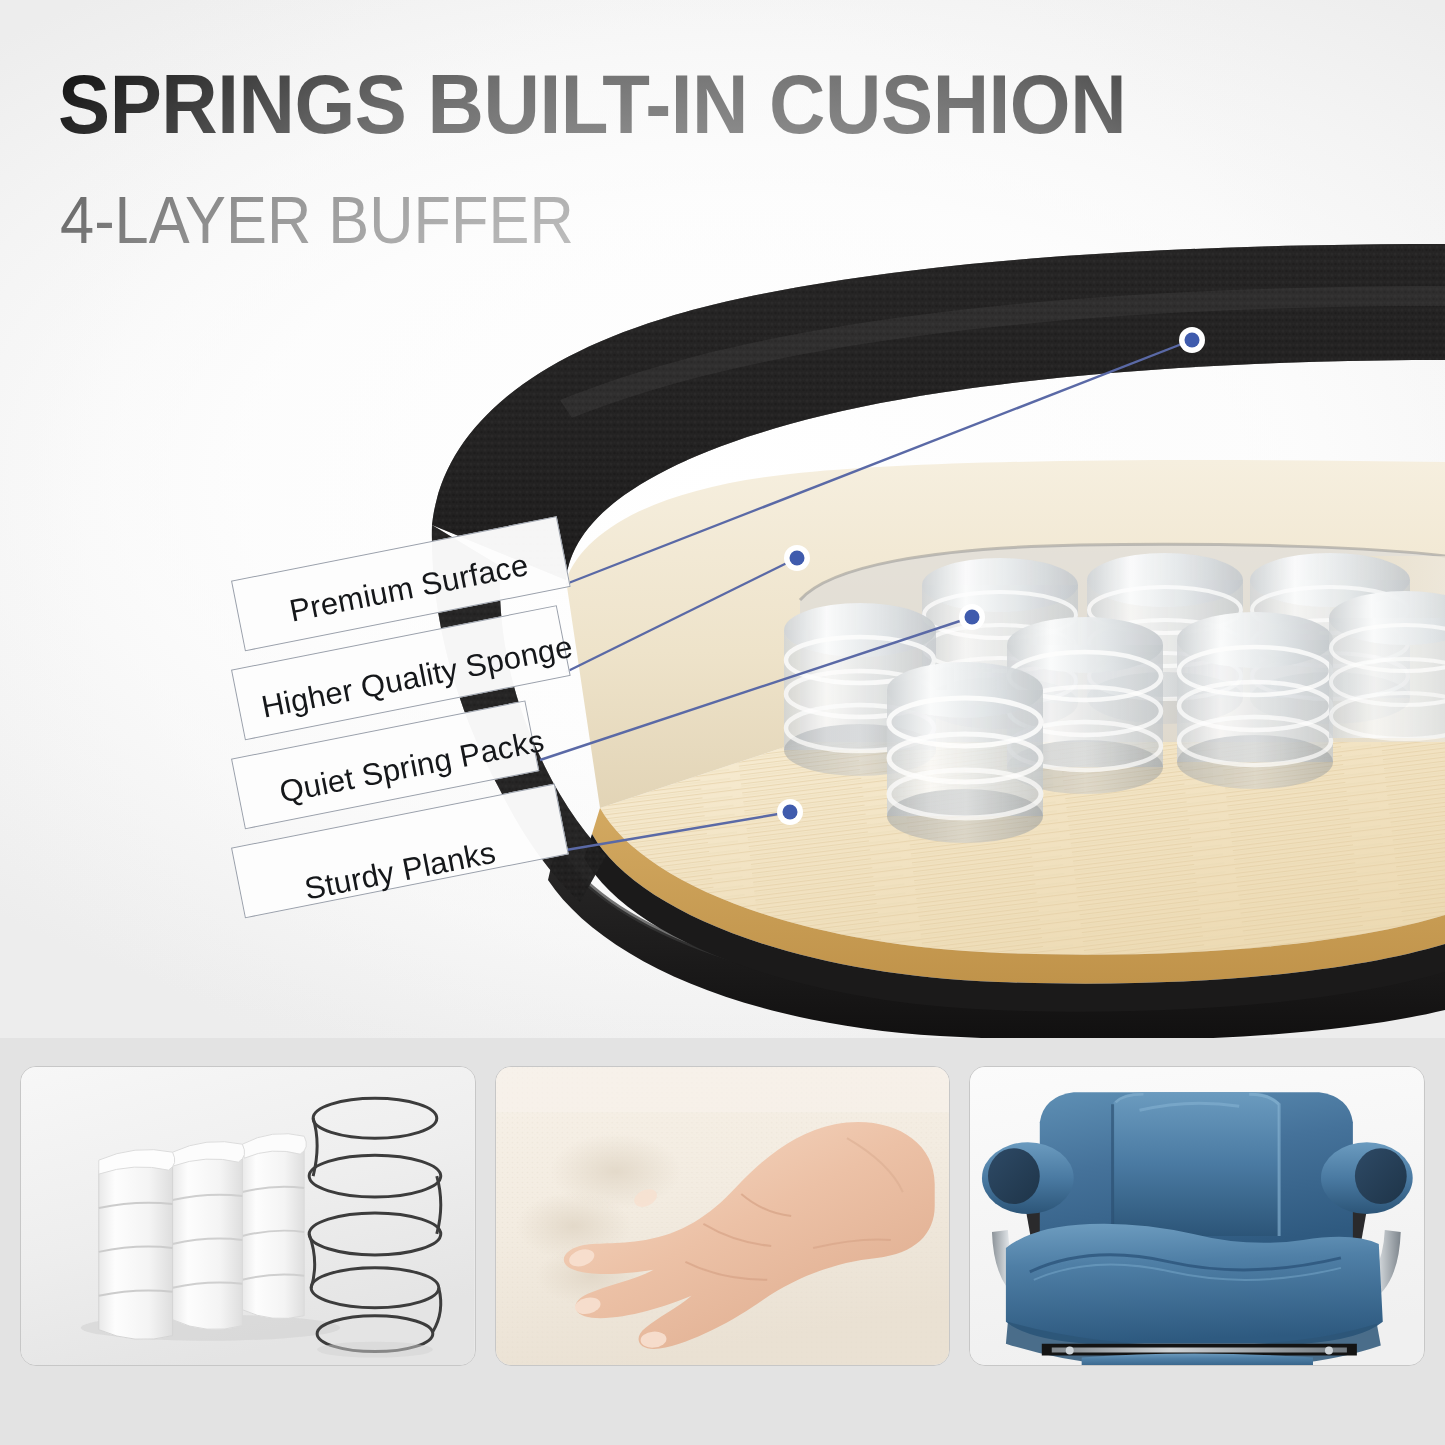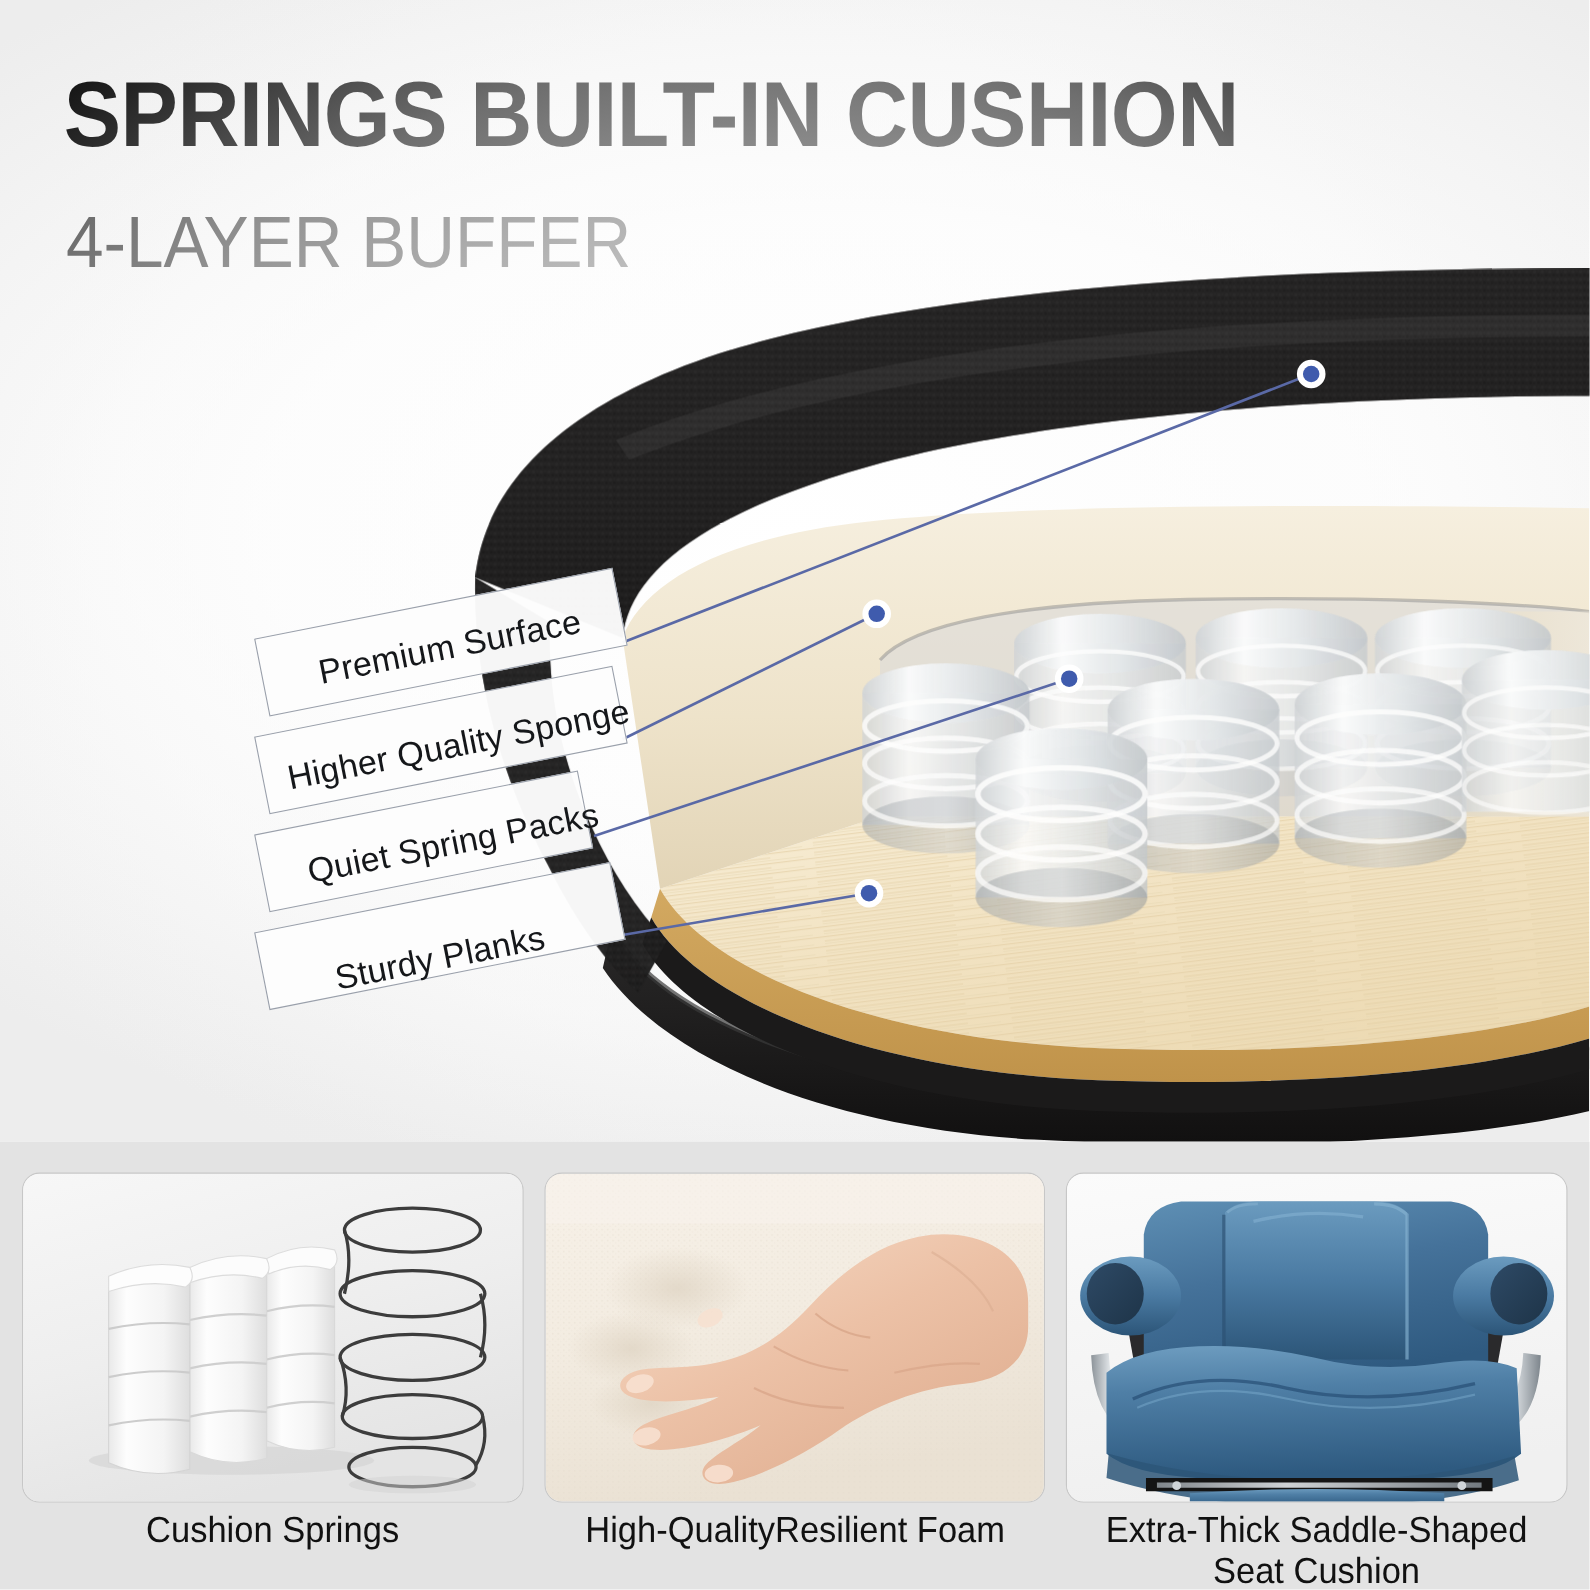--- a/index.html
+++ b/index.html
@@ -573,19 +573,14 @@
           <path d="M72 278 l316 0 l0 12 l-316 0 z" fill="#141414"></path>
           <path d="M82 282 l296 0 l0 5 l-296 0 z" fill="url(#chrome)" opacity="0.9"></path>
           <circle cx="100" cy="285" r="4" fill="#cfd4d8"></circle>
           <circle cx="360" cy="285" r="4" fill="#cfd4d8"></circle>
 
           <path d="M112 292 q110 -8 232 0 l0 12 l-232 0 z" fill="url(#blueSeat)"></path>
         </svg>
       </div>
     </div>
 
-    <div class="captions">
-      <div class="caption">Cushion Springs</div>
-      <div class="caption">High-QualityResilient Foam</div>
-      <div class="caption">Extra-Thick Saddle-Shaped Seat Cushion</div>
-    </div>
   </section>
 </div>
 
 </body></html>

